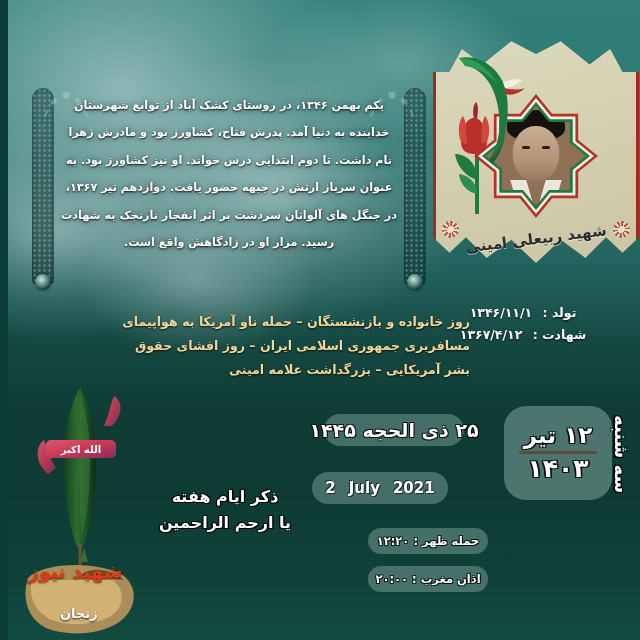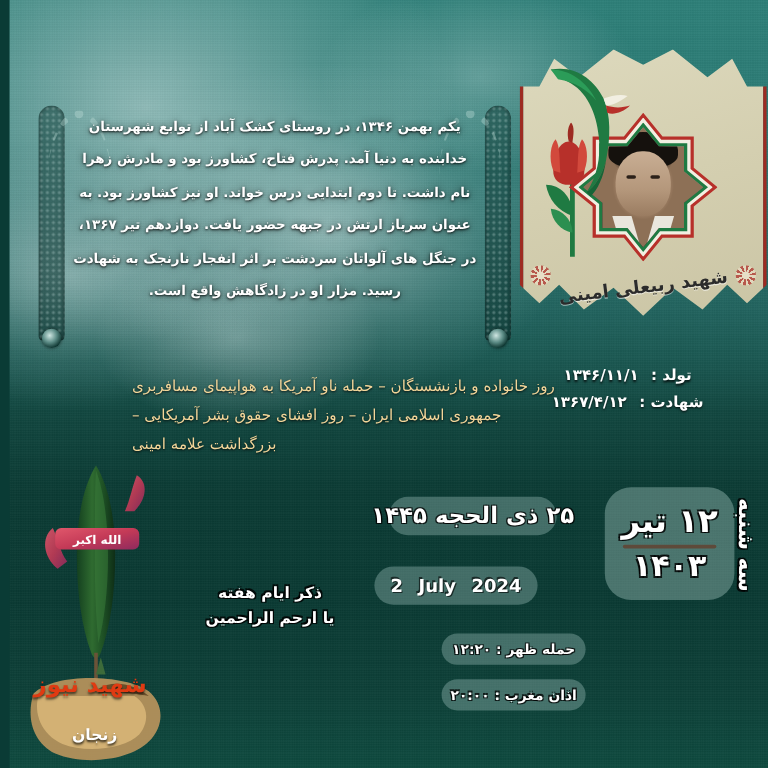--- a/index.html
+++ b/index.html
@@ -240,24 +240,24 @@
   }
   .date-row { white-space: nowrap; }
   .date-label { margin-left: 6px; }
 
   
   #events {
     position: absolute;
     right: 170px;
     top: 310px;
     width: 360px;
-    text-align: left;
+    text-align: right;
     color: #f3d69a;
     font-size: 12.6px;
-    font-weight: normal;
+    font-weight: bold;
     line-height: 1.92;
     text-shadow: 0 1px 2px rgba(0,0,0,0.8);
     direction: rtl;
   }
 
   
   .pill {
     position: absolute;
     background: rgba(150,186,180,0.40);
     border-radius: 16px;
@@ -312,21 +312,21 @@
     background: rgba(150,186,180,0.45);
     border-radius: 22px;
     display: flex;
     flex-direction: column;
     align-items: center;
     justify-content: center;
     color: #ffffff;
     direction: rtl;
   }
   #day-month {
-    font-size: 27px;
+    font-size: 23px;
     font-weight: bold;
     line-height: 1.05;
     text-shadow: -1.4px -1.4px 0 rgba(0,0,0,0.8), 1.4px -1.4px 0 rgba(0,0,0,0.8),
                  -1.4px 1.4px 0 rgba(0,0,0,0.8), 1.4px 1.4px 0 rgba(0,0,0,0.8);
   }
   #card-rule {
     width: 78px; height: 3px;
     background: #5e4a3a;
     margin: 4px 0 2px;
     border-radius: 2px;
@@ -360,21 +360,21 @@
   }
 
   
   #zekr {
     position: absolute;
     right: 320px;
     top: 484px;
     width: 190px;
     text-align: center;
     color: #ffffff;
-    font-size: 13px;
+    font-size: 16px;
     font-weight: bold;
     line-height: 1.65;
     direction: rtl;
     text-shadow:
       -1.2px -1.2px 0 rgba(0,0,0,0.8),
        1.2px -1.2px 0 rgba(0,0,0,0.8),
       -1.2px  1.2px 0 rgba(0,0,0,0.8),
        1.2px  1.2px 0 rgba(0,0,0,0.8);
   }
 
@@ -469,21 +469,21 @@
     </div>
   </div>
 
   <div id="events">روز خانواده و بازنشستگان – حمله ناو آمریکا به هواپیمای مسافربری جمهوری اسلامی ایران – روز افشای حقوق بشر آمریکایی – بزرگداشت علامه امینی</div>
 
   <div class="pill" id="hijri-pill">۲۵ ذی الحجه ۱۴۴۵</div>
 
   <div class="pill" id="greg-pill">
     <span>2</span>
     <span>July</span>
-    <span>2024</span>
+    <span>2021</span>
   </div>
 
   <div class="pill" id="azan-noon-pill">
     <span>حمله ظهر :</span>
     &nbsp;
     <span>۱۲:۲۰</span>
   </div>
 
   <div class="pill" id="azan-maghrib-pill">
     <span>اذان مغرب :</span>

